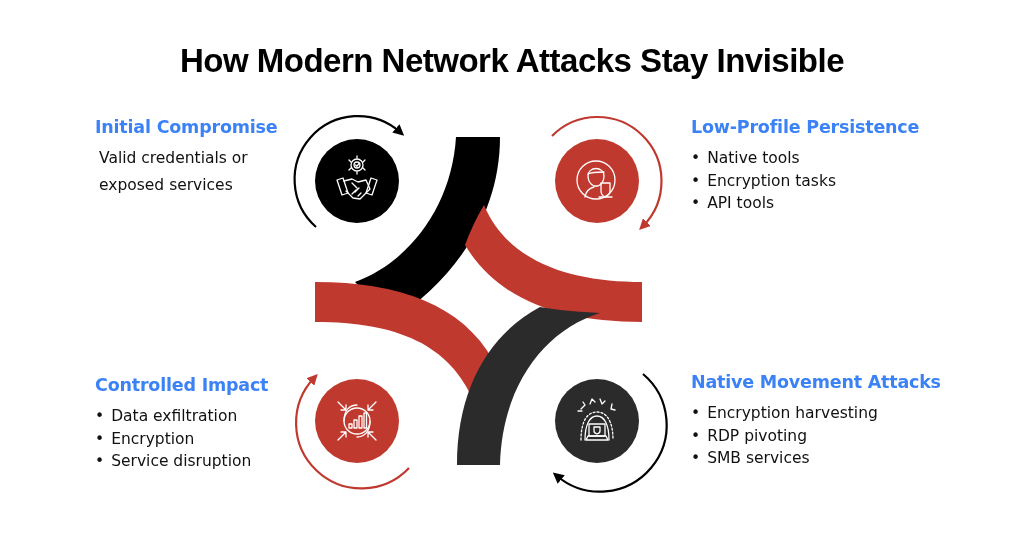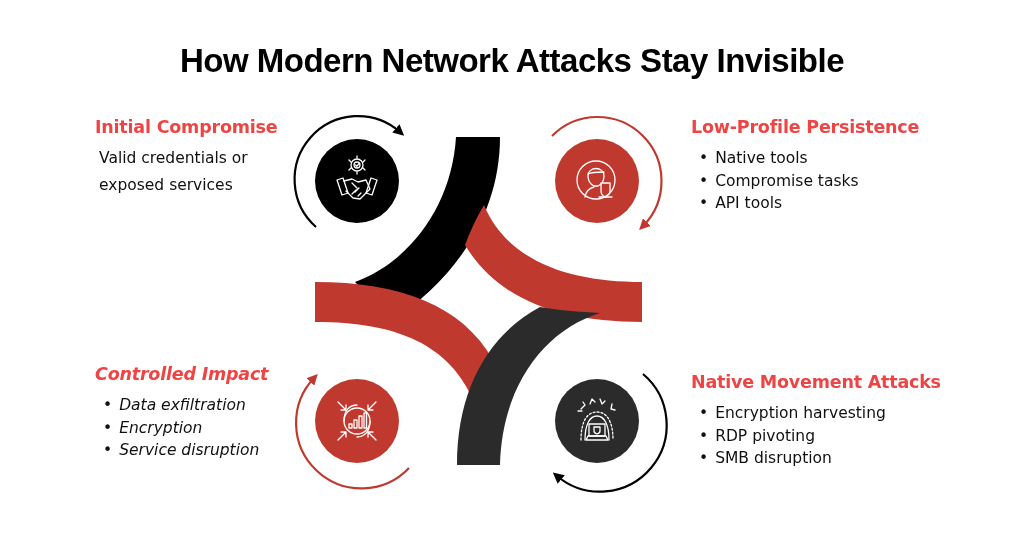--- a/index.html
+++ b/index.html
@@ -3,31 +3,31 @@
 <meta charset="utf-8">
 <style>
   html, body { margin: 0; padding: 0; background: #ffffff; }
   body { width: 1024px; height: 535px; position: relative; overflow: hidden;
          font-family: "DejaVu Sans", "Liberation Sans", sans-serif; color: #111; }
   .title { position: absolute; left: 0; top: 22px; width: 1024px; text-align: center;
            font-size: 33px; font-weight: bold; letter-spacing: -0.5px; color: #000;
            font-family: "Liberation Sans", "DejaVu Sans", sans-serif; margin-top: 20px; }
   .diagram { position: absolute; left: 0; top: 0; }
   .block { position: absolute; }
-  .block h2 { margin: 0 0 10px 0; font-size: 17.5px; font-weight: bold; color: #ef4444;
+  .block h2 { margin: 0 0 10px 0; font-size: 17.5px; font-weight: bold; color: #3b82f6;
               font-family: "DejaVu Sans", sans-serif; letter-spacing: -0.2px; }
   .block p { margin: 4px; font-size: 15.5px; line-height: 23px; color: #111;
              font-family: "DejaVu Sans", sans-serif; }
-  .block ul { margin: 8px; padding: 0; list-style: none; }
+  .block ul { margin: 0; padding: 0; list-style: none; }
   .block li { font-size: 15.5px; line-height: 22.5px; color: #111;
               font-family: "DejaVu Sans", sans-serif; }
   .block li::before { content: "\2022"; margin-right: 7px; }
   #blk-tl { left: 95px; top: 117px; width: 200px; }
   #blk-tr { left: 691px; top: 117px; width: 260px; }
-  #blk-bl { left: 95px; top: 364px; width: 210px; font-style: italic; }
+  #blk-bl { left: 95px; top: 375px; width: 210px; }
   #blk-br { left: 691px; top: 372px; width: 280px; }
 </style>
 </head>
 <body>
 
 <div class="title">How Modern Network Attacks Stay Invisible</div>
 
 <svg class="diagram" width="1024" height="535" viewBox="0 0 1024 535" xmlns="http://www.w3.org/2000/svg">
   <defs>
     <marker id="ah-black" viewBox="0 0 10 10" refX="5" refY="5" markerWidth="5" markerHeight="5" orient="auto-start-reverse">
@@ -114,34 +114,34 @@
 <div class="block" id="blk-tl">
   <h2>Initial Compromise</h2>
   <p>Valid credentials or</p>
   <p>exposed services</p>
 </div>
 
 <div class="block" id="blk-tr">
   <h2>Low-Profile Persistence</h2>
   <ul>
     <li>Native tools</li>
-    <li>Compromise tasks</li>
+    <li>Encryption tasks</li>
     <li>API tools</li>
   </ul>
 </div>
 
 <div class="block" id="blk-bl">
   <h2>Controlled Impact</h2>
   <ul>
     <li>Data exfiltration</li>
     <li>Encryption</li>
     <li>Service disruption</li>
   </ul>
 </div>
 
 <div class="block" id="blk-br">
   <h2>Native Movement Attacks</h2>
   <ul>
     <li>Encryption harvesting</li>
     <li>RDP pivoting</li>
-    <li>SMB disruption</li>
+    <li>SMB services</li>
   </ul>
 </div>
 
 </body></html>

